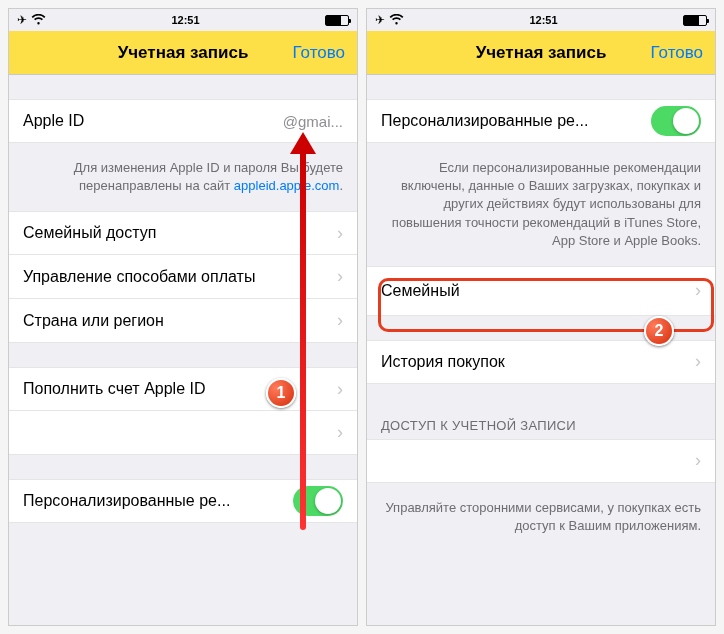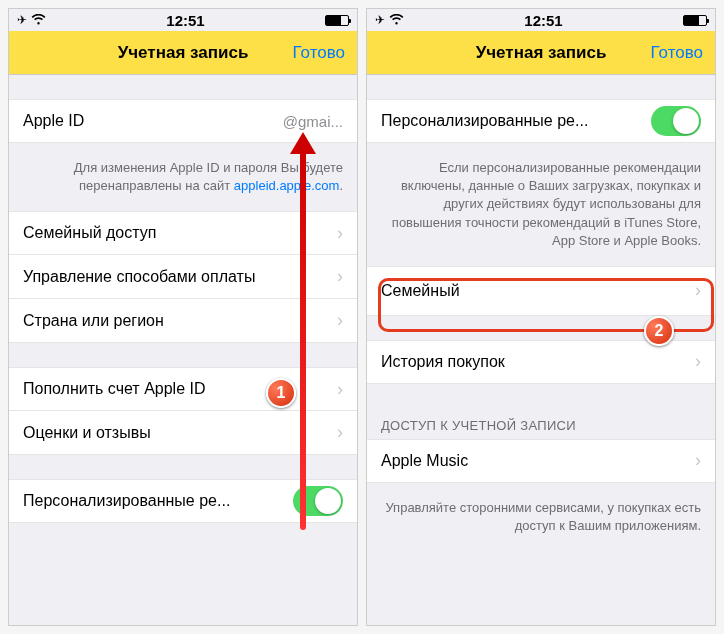--- a/index.html
+++ b/index.html
@@ -2,21 +2,21 @@
 <html><head>
 <meta charset="utf-8">
 <style>
 * { box-sizing: border-box; margin: 0; padding: 0; }
 body { background: #f5f5f5; font-family: -apple-system, "Helvetica Neue", Arial, sans-serif; width: 724px; height: 634px; display: flex; gap: 8px; padding: 8px; position: relative; }
 .phone { width: 350px; height: 618px; background: #efeff4; border: 1px solid #ccc; display: flex; flex-direction: column; overflow: hidden; position: relative; }
 .statusbar { height: 22px; display: flex; align-items: center; justify-content: space-between; padding: 0 8px; font-size: 12px; color: #000; }
 .sb-left, .sb-right { display: flex; align-items: center; gap: 4px; }
 .airplane-icon { font-size: 12px; }
 .wifi-icon { font-size: 13px; }
-.sb-time { font-weight: 600; font-size: 15px; }
+.sb-time { font-weight: 600; font-size: 11px; }
 .battery { width: 24px; height: 11px; border: 1px solid #000; border-radius: 2px; position: relative; }
 .battery::after { content: ""; position: absolute; right: -3px; top: 3px; width: 2px; height: 4px; background: #000; border-radius: 0 1px 1px 0; }
 .battery-fill { width: 70%; height: 100%; background: #000; }
 .navbar { height: 44px; display: flex; align-items: center; justify-content: center; position: relative; border-bottom: 1px solid #c8c7cc; background: #fde047; }
 .nav-title { font-weight: 600; font-size: 17px; }
 .nav-done { position: absolute; right: 12px; color: #007aff; font-weight: 400; font-size: 17px; margin-left: 46px; }
 .content { flex: 1; overflow: hidden; }
 .cell { background: #fff; min-height: 44px; display: flex; align-items: center; padding: 0 14px; border-bottom: 1px solid #e5e5e5; font-size: 16px; color: #000; position: relative; gap: 32px; }
 .cell.first { border-top: 1px solid #e5e5e5; }
 .cell .chev { margin-left: auto; color: #c7c7cc; font-size: 18px; }
@@ -79,21 +79,20 @@
     <div class="cell">
       <span class="label-cell">Страна или регион</span>
       <span class="chev">›</span>
     </div>
     <div class="spacer"></div>
     <div class="cell first">
       <span class="label-cell">Пополнить счет Apple ID</span>
       <span class="chev">›</span>
     </div>
     <div class="cell">
-      <span class="label-cell">Оценки и отзывы</span>
       <span class="chev">›</span>
     </div>
     <div class="spacer"></div>
     <div class="cell first">
       <span class="label-cell">Персонализированные ре...</span>
       <div class="toggle"></div>
     </div>
   </div>
 </div>
 
@@ -129,21 +128,20 @@
       <span class="label-cell">Семейный</span>
       <span class="chev">›</span>
     </div>
     <div class="spacer"></div>
     <div class="cell first">
       <span class="label-cell">История покупок</span>
       <span class="chev">›</span>
     </div>
     <div class="header-text">ДОСТУП К УЧЕТНОЙ ЗАПИСИ</div>
     <div class="cell first">
-      <span class="label-cell">Apple Music</span>
       <span class="chev">›</span>
     </div>
     <div class="footer-text">Управляйте сторонними сервисами, у покупках есть доступ к Вашим приложениям.</div>
   </div>
 </div>
 
 <div class="arrow"></div>
 <div class="highlight"></div>
 <div class="badge badge1">1</div>
 <div class="badge badge2">2</div>

